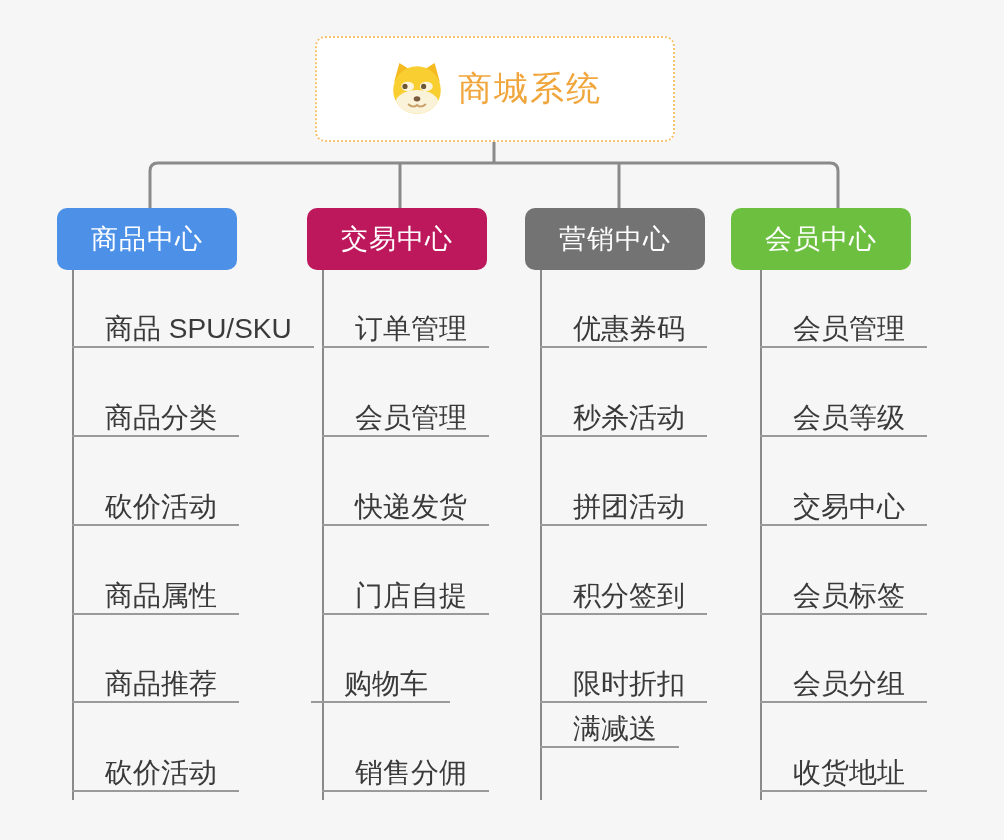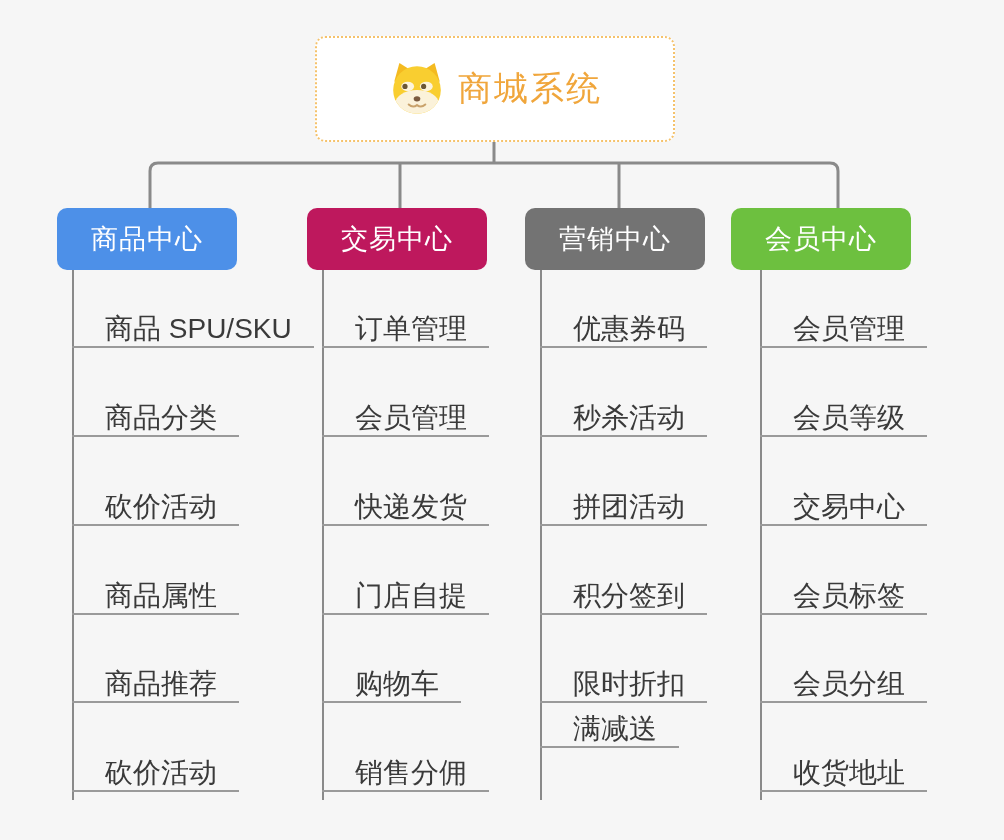--- a/index.html
+++ b/index.html
@@ -106,21 +106,21 @@
 
   <div>
     <div class="branch-header" style="left: 307px; background-color: #be185d;">
       <span class="branch-label">交易中心</span>
     </div>
     <div class="trunk" style="left:322px"></div>
     <div class="child" style="left:322px;top:313px">订单管理</div>
     <div class="child" style="left:322px;top:402px">会员管理</div>
     <div class="child" style="left:322px;top:491px">快递发货</div>
     <div class="child" style="left:322px;top:580px">门店自提</div>
-    <div class="child" style="left:322px;top:668px">购物车</div>
+    <div class="child" style="left:311px;top:668px">购物车</div>
     <div class="child" style="left:322px;top:757px">销售分佣</div>
   </div>
 
   <div>
     <div class="branch-header" style="left: 525px; background-color: #737373;">
       <span class="branch-label">营销中心</span>
     </div>
     <div class="trunk" style="left:540px"></div>
     <div class="child" style="left:540px;top:313px">优惠券码</div>
     <div class="child" style="left:540px;top:402px">秒杀活动</div>

